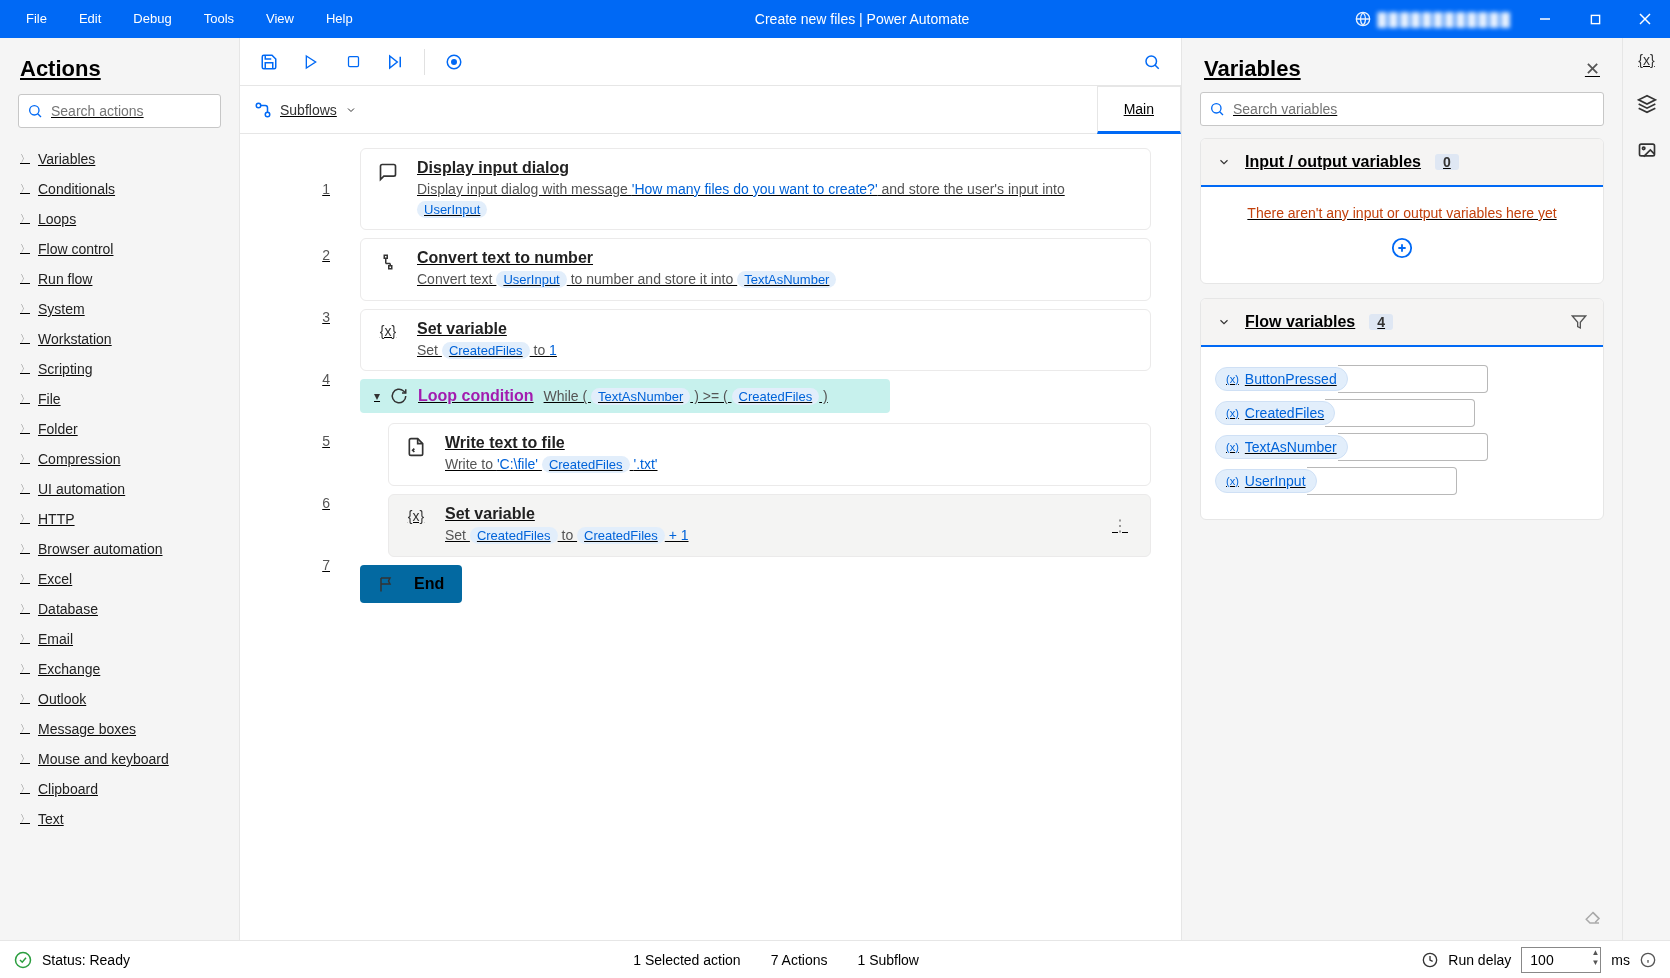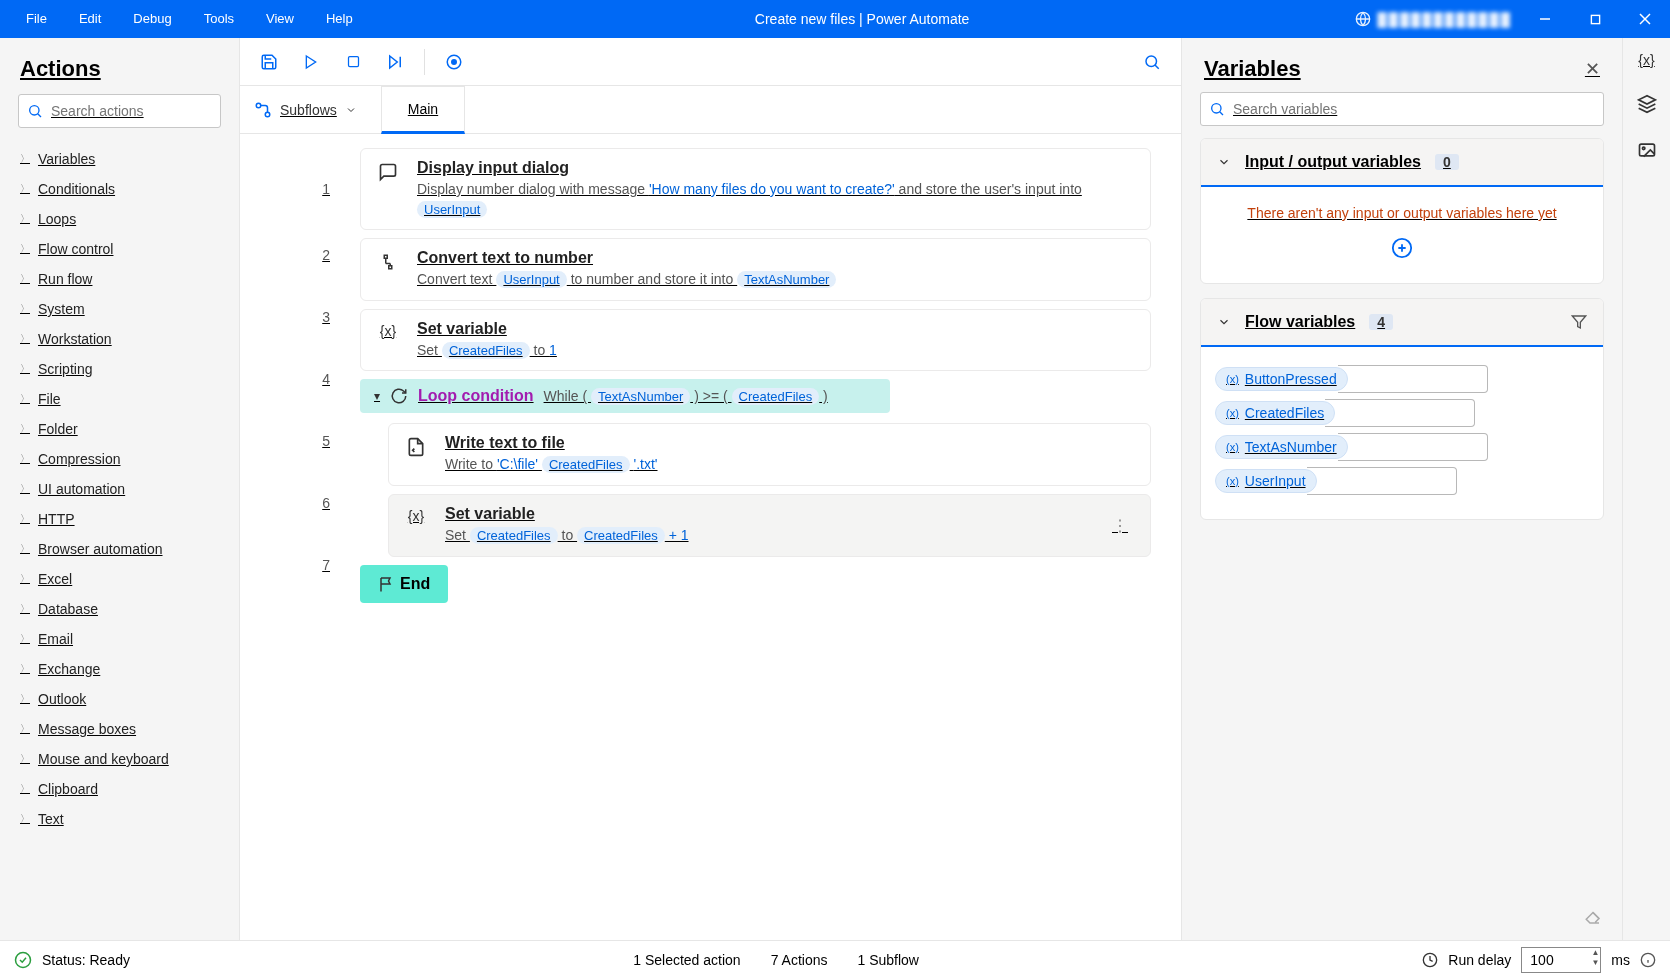--- a/index.html
+++ b/index.html
@@ -28,21 +28,21 @@
 .cat-item .chev { color: #666; font-size: 10px; width: 12px; }
 .cat-list::-webkit-scrollbar { width: 10px; }
 .cat-list::-webkit-scrollbar-thumb { background: #cfcfcf; border-radius: 5px; }
 
 .center { flex: 1; display: flex; flex-direction: column; border-right: 1px solid #e6e6e6; }
 .toolbar { height: 48px; border-bottom: 1px solid #e6e6e6; display: flex; align-items: center; padding: 0 10px; gap: 4px; }
 .tb-btn { width: 38px; height: 38px; display: flex; align-items: center; justify-content: center; border-radius: 4px; color: #0069f5; }
 .tb-sep { width: 1px; height: 26px; background: #e1e1e1; margin: 0 6px; }
 .toolbar .spacer { flex: 1; }
 
-.subflow-bar { height: 48px; border-bottom: 1px solid #e6e6e6; display: flex; align-items: center; }
+.subflow-bar { height: 48px; border-bottom: 1px solid #e6e6e6; display: flex; align-items: center; justify-content: space-between; }
 .subflows-label { display: flex; align-items: center; gap: 8px; padding: 0 14px; color: #333; font-size: 14px; }
 .subflows-label svg.flow-ic { color: #0069f5; }
 .tab { padding: 0 26px; height: 48px; display: flex; align-items: center; border: 1px solid #e6e6e6; border-bottom: 3px solid #0069f5; background: #fff; font-size: 14px; margin-left: 10px; }
 
 .designer { flex: 1; display: flex; overflow: auto; background: #fff; }
 .gutter { width: 120px; border-right: 0px solid transparent; padding-top: 20px; }
 .gutter .ln { height: 70px; display: flex; align-items: center; justify-content: flex-end; padding-right: 30px; color: #555; font-size: 14px; }
 .gutter .ln.h60 { height: 62px; }
 
 .flow-col { flex: 1; padding: 14px 0 14px 0; }
@@ -55,21 +55,21 @@
 .var-chip { background: #e2eefb; color: #0063d9; padding: 1px 7px; border-radius: 10px; font-size: 13px; }
 .lit { color: #0063d9; }
 .more { color: #888; padding: 0 6px; align-self: center; }
 
 .loop-head { display: flex; align-items: center; gap: 10px; background: #c7f1ed; border-radius: 4px; padding: 8px 14px; margin-right: 30px; margin-bottom: 10px; }
 .loop-head .chev2 { color: #333; font-size: 12px; }
 .loop-head .ic { color: #333; }
 .loop-title { font-weight: 600; font-size: 16px; color: #a21caf; }
 .loop-cond { font-size: 14px; color: #555; }
 .indent { margin-left: 28px; }
-.end-block { display: inline-flex; align-items: center; gap: 4px; background: #5eead4; border-radius: 4px; padding: 10px 18px; margin-bottom: 10px; }
+.end-block { display: inline-flex; align-items: center; gap: 18px; background: #0369a1; border-radius: 4px; padding: 10px 18px; margin-bottom: 10px; }
 .end-block .etitle { font-weight: 600; font-size: 16px; }
 
 .right { width: 440px; background: #f5f5f5; display: flex; flex-direction: column; }
 .right-head { display: flex; align-items: center; justify-content: space-between; padding: 18px 22px 10px; }
 .right-head h2 { font-size: 22px; font-weight: 600; }
 .right .search { margin: 0 18px 12px; }
 
 .var-section { margin: 0 18px 14px; border: 1px solid #e6e6e6; border-radius: 6px; background: #fff; overflow: hidden; }
 .var-sec-head { display: flex; align-items: center; gap: 14px; padding: 14px 16px; background: #f5f4f3; border-bottom: 2px solid #0069f5; font-size: 16px; font-weight: 600; }
 .var-sec-head .count { background: #dfe7f3; color: #333; padding: 0 8px; border-radius: 3px; font-weight: 600; font-size: 14px; }
@@ -313,21 +313,21 @@
         
         <div class="step">
           <div class="ic">
               <svg width="20" height="20" viewBox="0 0 24 24" fill="none" stroke="currentColor" stroke-width="2">
                 <path d="M21 15a2 2 0 01-2 2H7l-4 4V5a2 2 0 012-2h14a2 2 0 012 2z"></path>
               </svg>
             </div>
           <div class="step-body">
             <div class="step-title">Display input dialog</div>
             <div class="step-desc">
-              <span>Display number dialog with message </span><span class="lit">'How many files do you want to create?'</span><span> and store the user's input into </span><span class="var-chip">UserInput</span>
+              <span>Display input dialog with message </span><span class="lit">'How many files do you want to create?'</span><span> and store the user's input into </span><span class="var-chip">UserInput</span>
             </div>
           </div>
         </div>
         
         <div class="step">
           <div class="ic">
               <svg width="18" height="20" viewBox="0 0 24 24" fill="none" stroke="currentColor" stroke-width="2">
                 <rect x="7" y="3" width="4" height="4"></rect>
                 <rect x="13" y="17" width="4" height="4"></rect>
                 <line x1="9" y1="7" x2="9" y2="14"></line>

